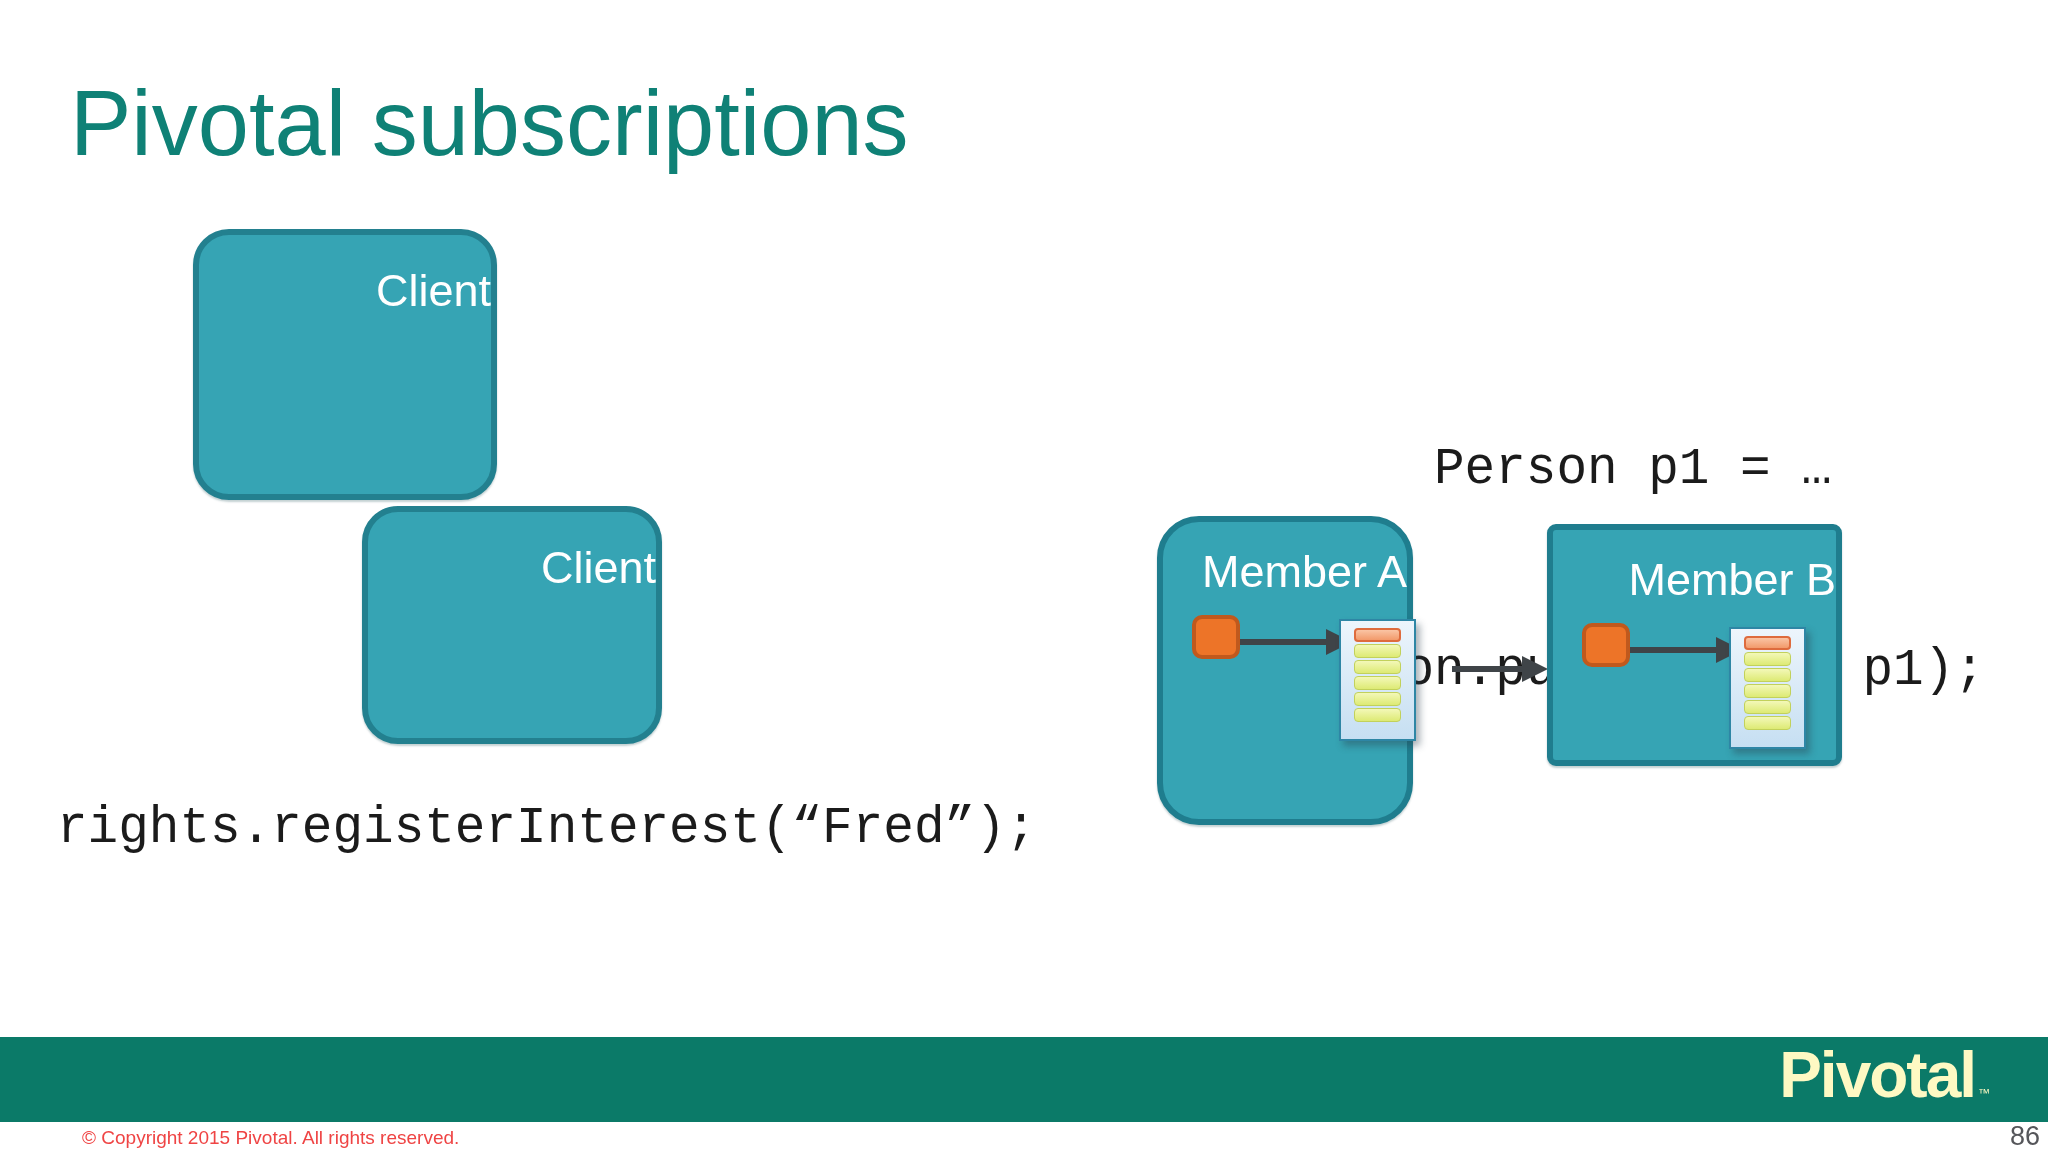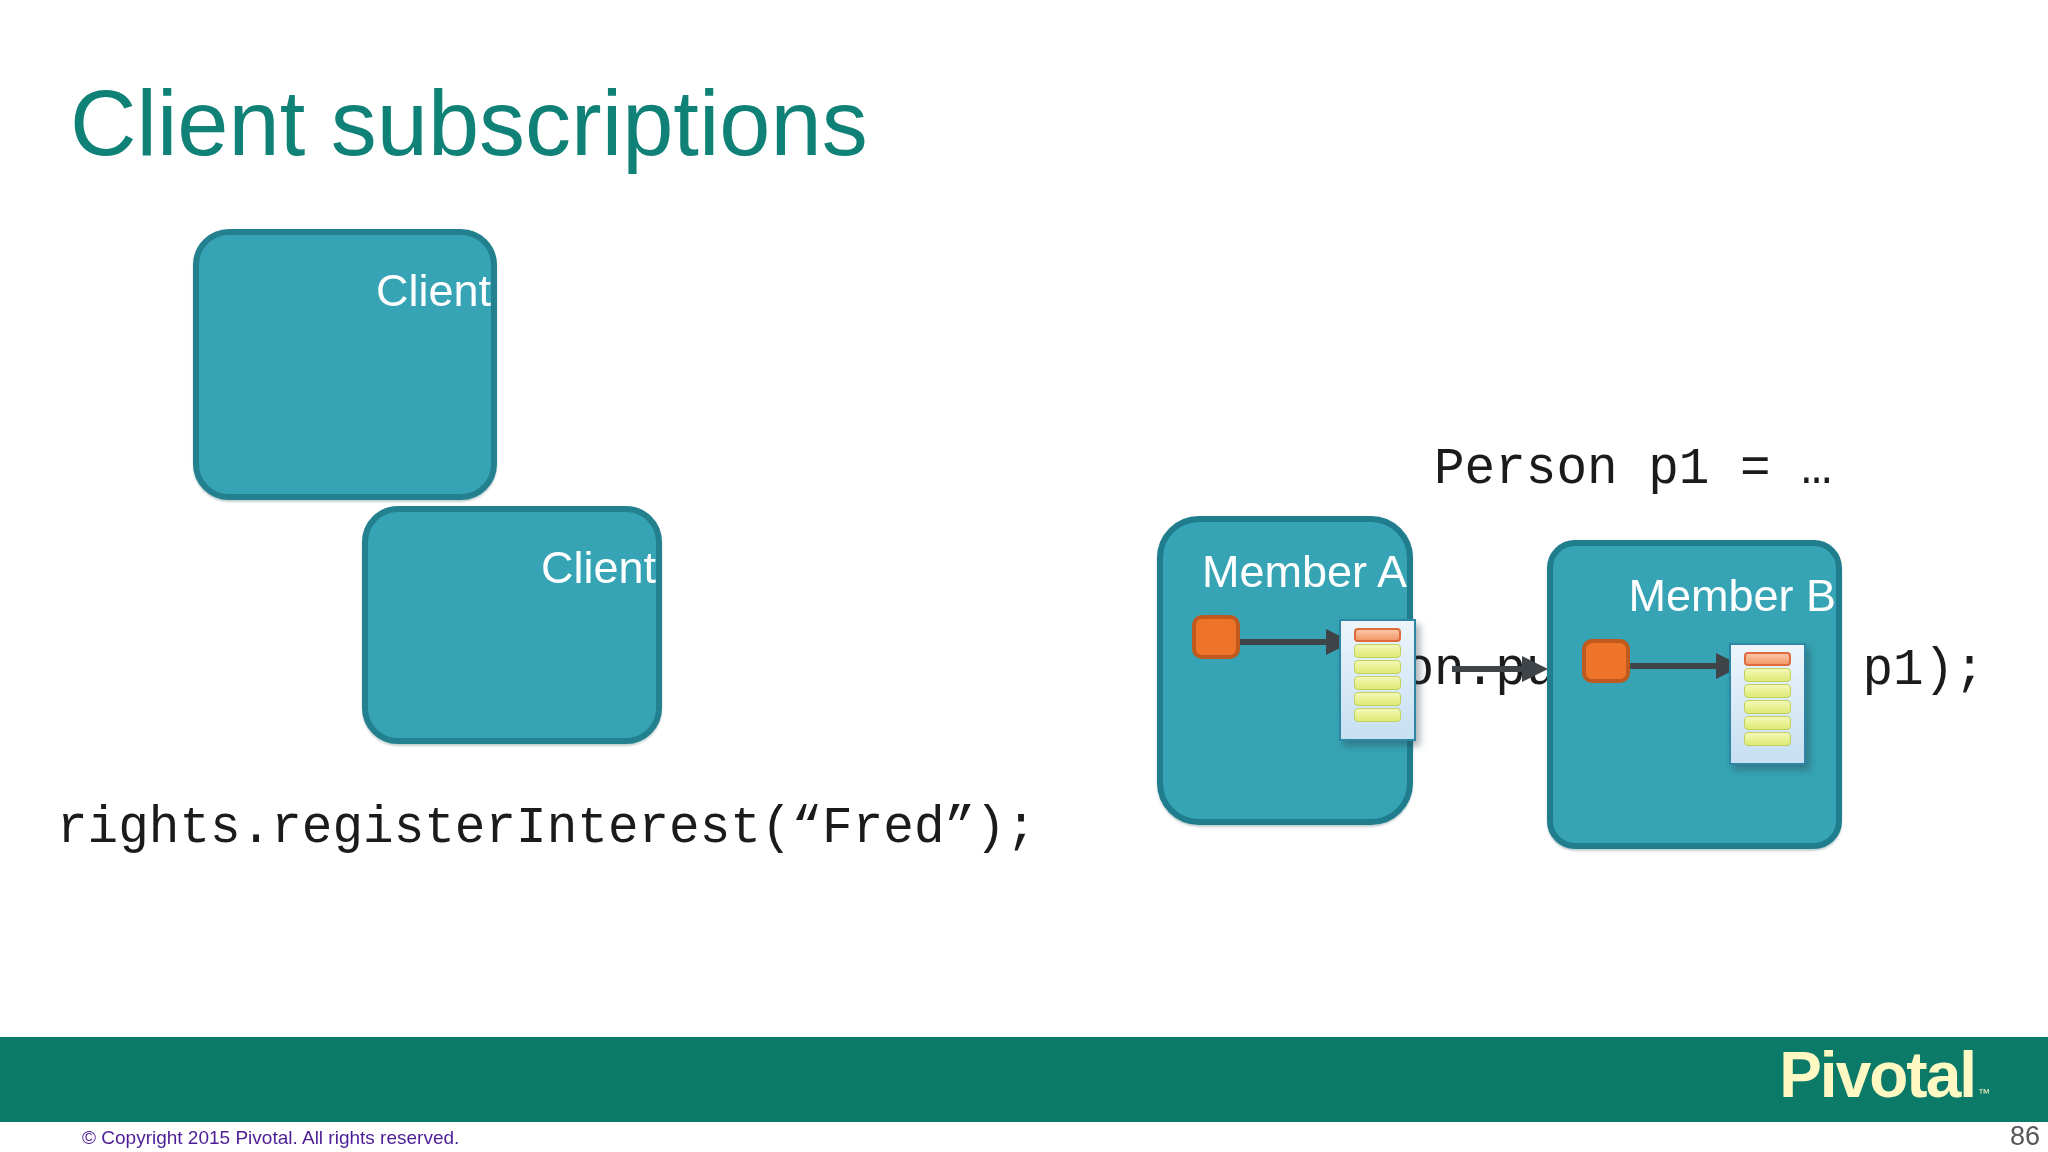--- a/index.html
+++ b/index.html
@@ -30,21 +30,21 @@
   .node .box-label{
     position:absolute;left:0;right:0;text-align:right;
     color:#ffffff;font-size:45px;font-weight:400;
   }
 
   .client-1{left:193px;top:229px;width:304px;height:271px;}
   .client-2{left:362px;top:506px;width:300px;height:238px;}
   .client-1 .box-label,.client-2 .box-label{top:30px;}
 
   .member-a{left:1157px;top:516px;width:256px;height:309px;border-radius:42px;border-color:#1F7D8E;}
-  .member-b{left:1547px;top:540px;width:295px;height:309px;border-radius:28px;border-color:#1F7D8E;}
+  .member-b{left:1547px;top:524px;width:295px;height:242px;border-radius:9px;border-color:#1F7D8E;}
   .member-a .box-label,.member-b .box-label{top:24px;}
 
   
   .entry{
     position:absolute;left:29px;top:93px;width:48px;height:44px;
     background:#ED7428;border:4px solid #C0591D;border-radius:10px;
     box-sizing:border-box;
   }
 
   
@@ -102,33 +102,33 @@
     position:absolute;right:58px;top:6px;
     color:#fef9c3;font-weight:700;font-size:64px;line-height:64px;
     letter-spacing:-2px;
   }
   .logo .tm{
     font-size:12px;font-weight:400;letter-spacing:0;
     vertical-align:baseline;margin-left:3px;
   }
   .footer-copyright{
     position:absolute;left:82px;top:1127px;
-    font-size:19px;color:#4c1d95;
+    font-size:19px;color:#ef4444;
   }
   .footer-page{
     position:absolute;right:8px;top:1121px;
     font-size:27px;color:#55565A;
   }
 </style>
 </head>
 <body>
 
 <div class="slide">
 
-  <h1 class="title">Client subscriptions</h1>
+  <h1 class="title">Pivotal subscriptions</h1>
 
   <div class="node client-1">
     <span class="box-label">Client</span>
   </div>
   <div class="node client-2">
     <span class="box-label">Client</span>
   </div>
 
   <div class="code code-put">
     <div>Person p1 = …</div>

